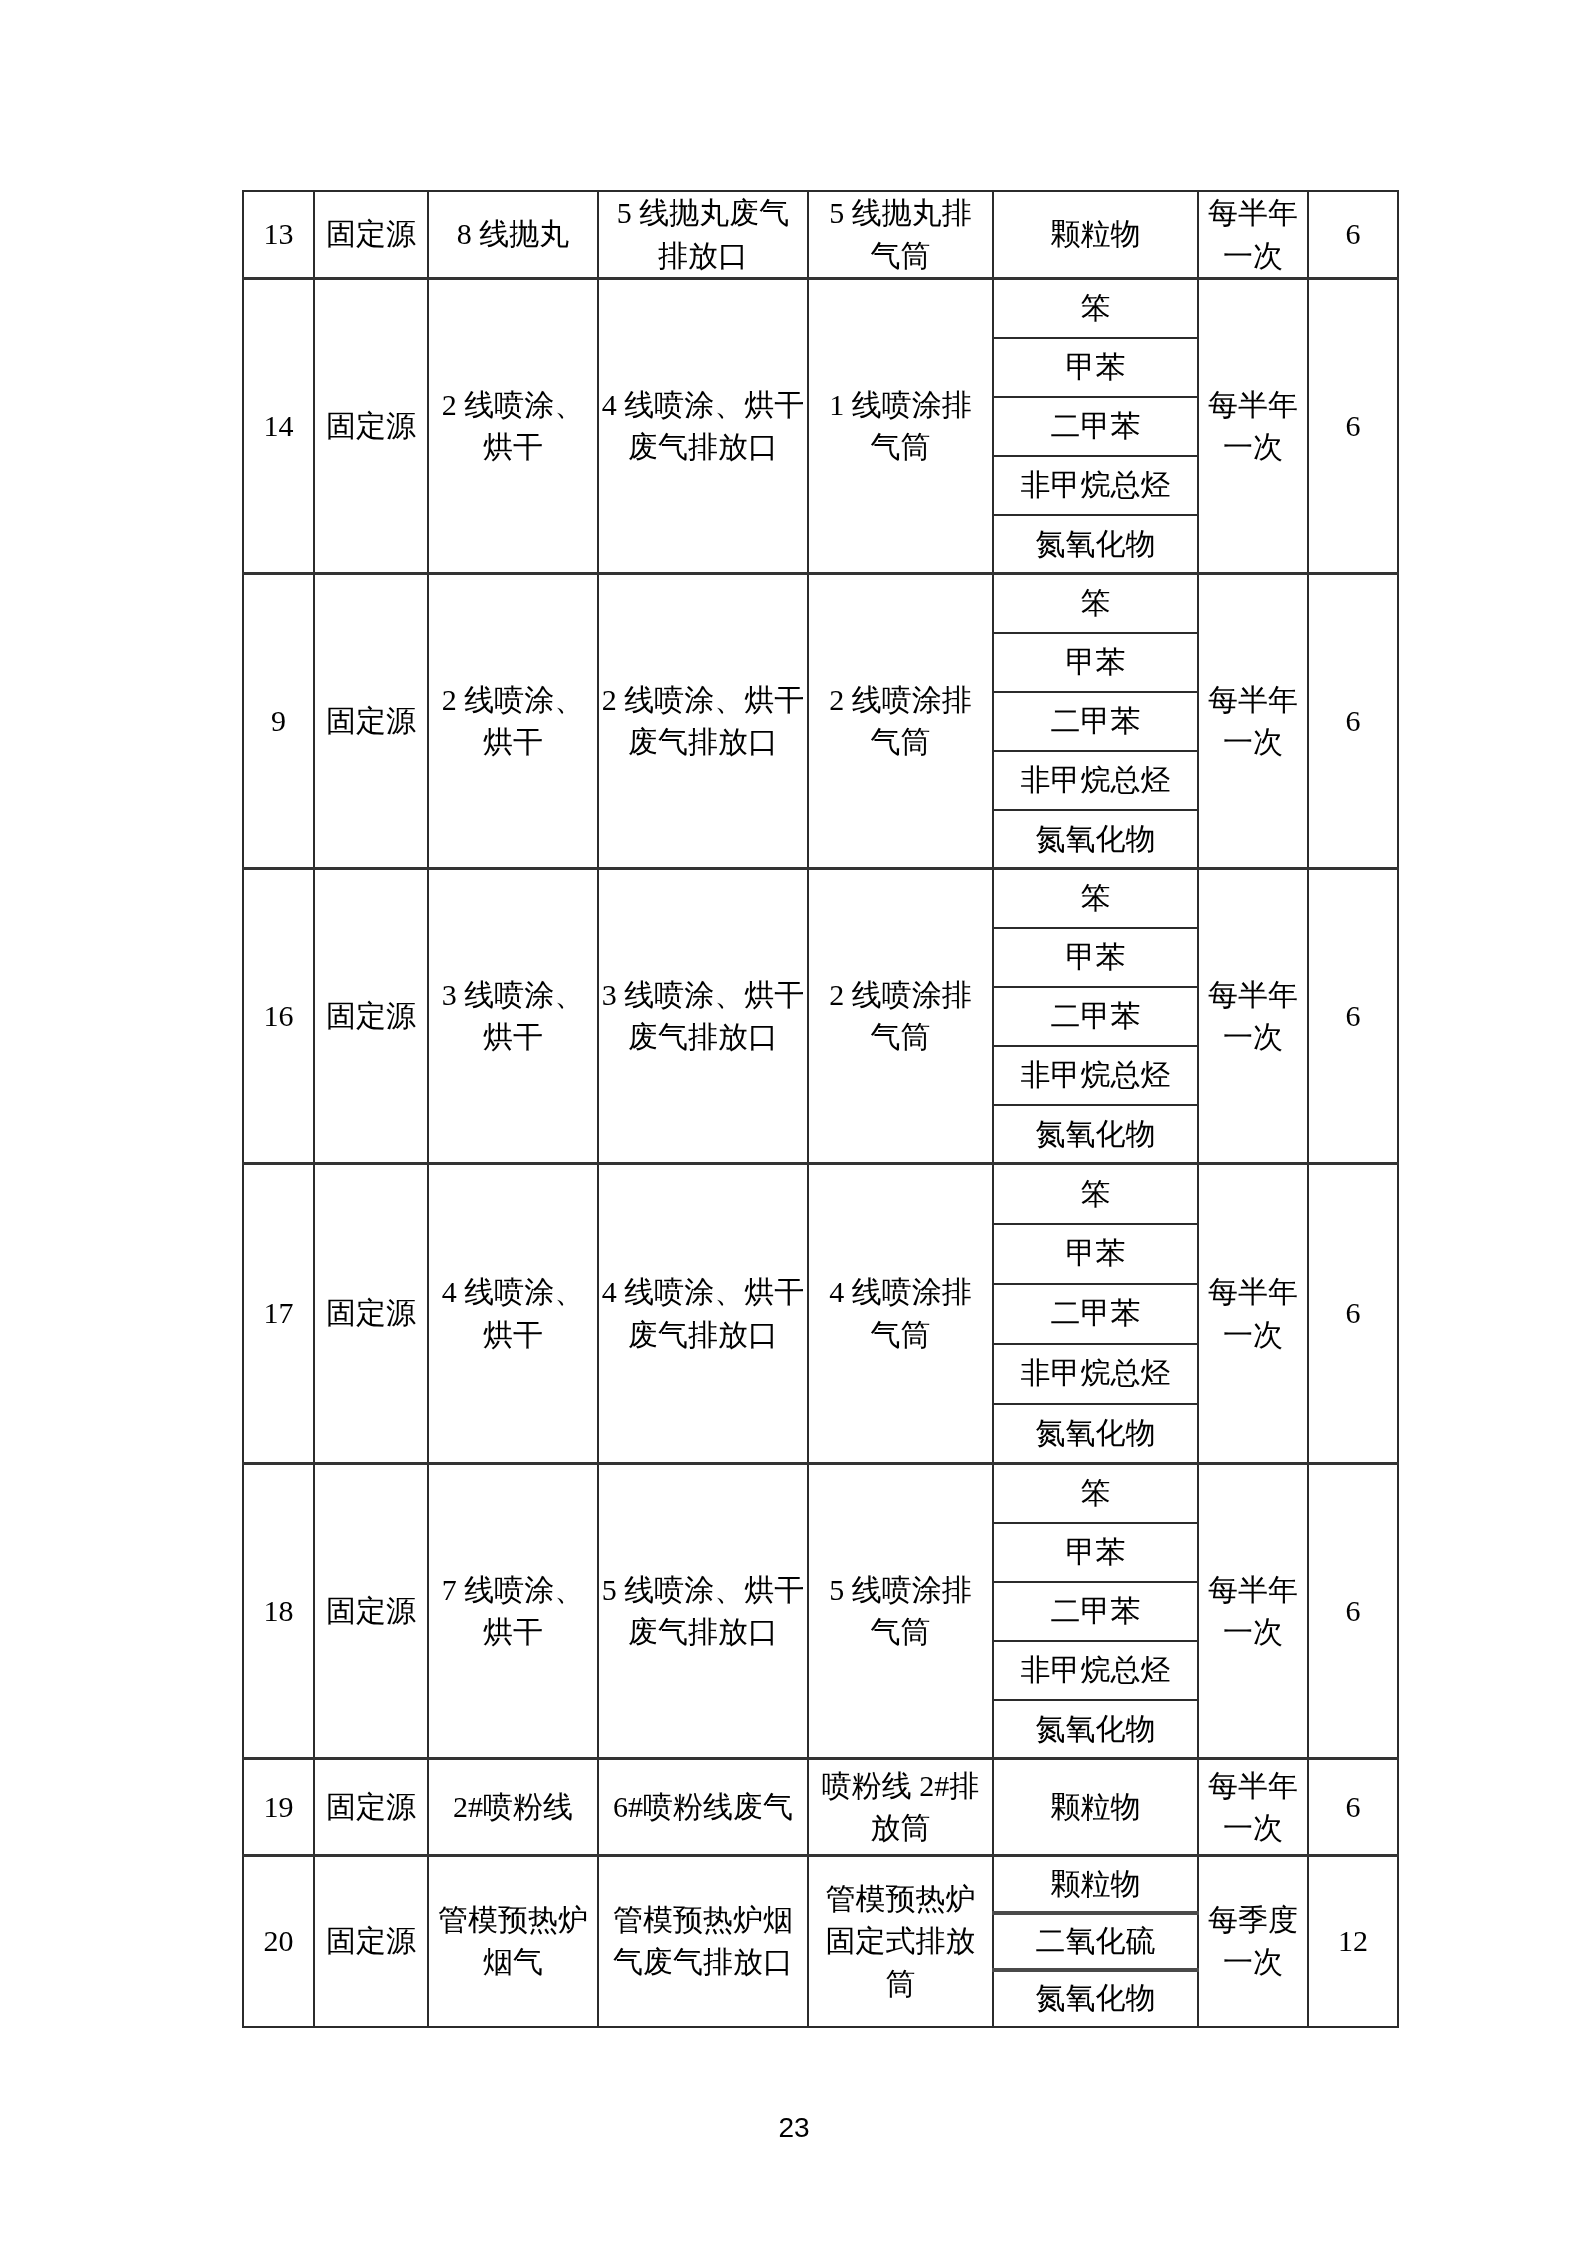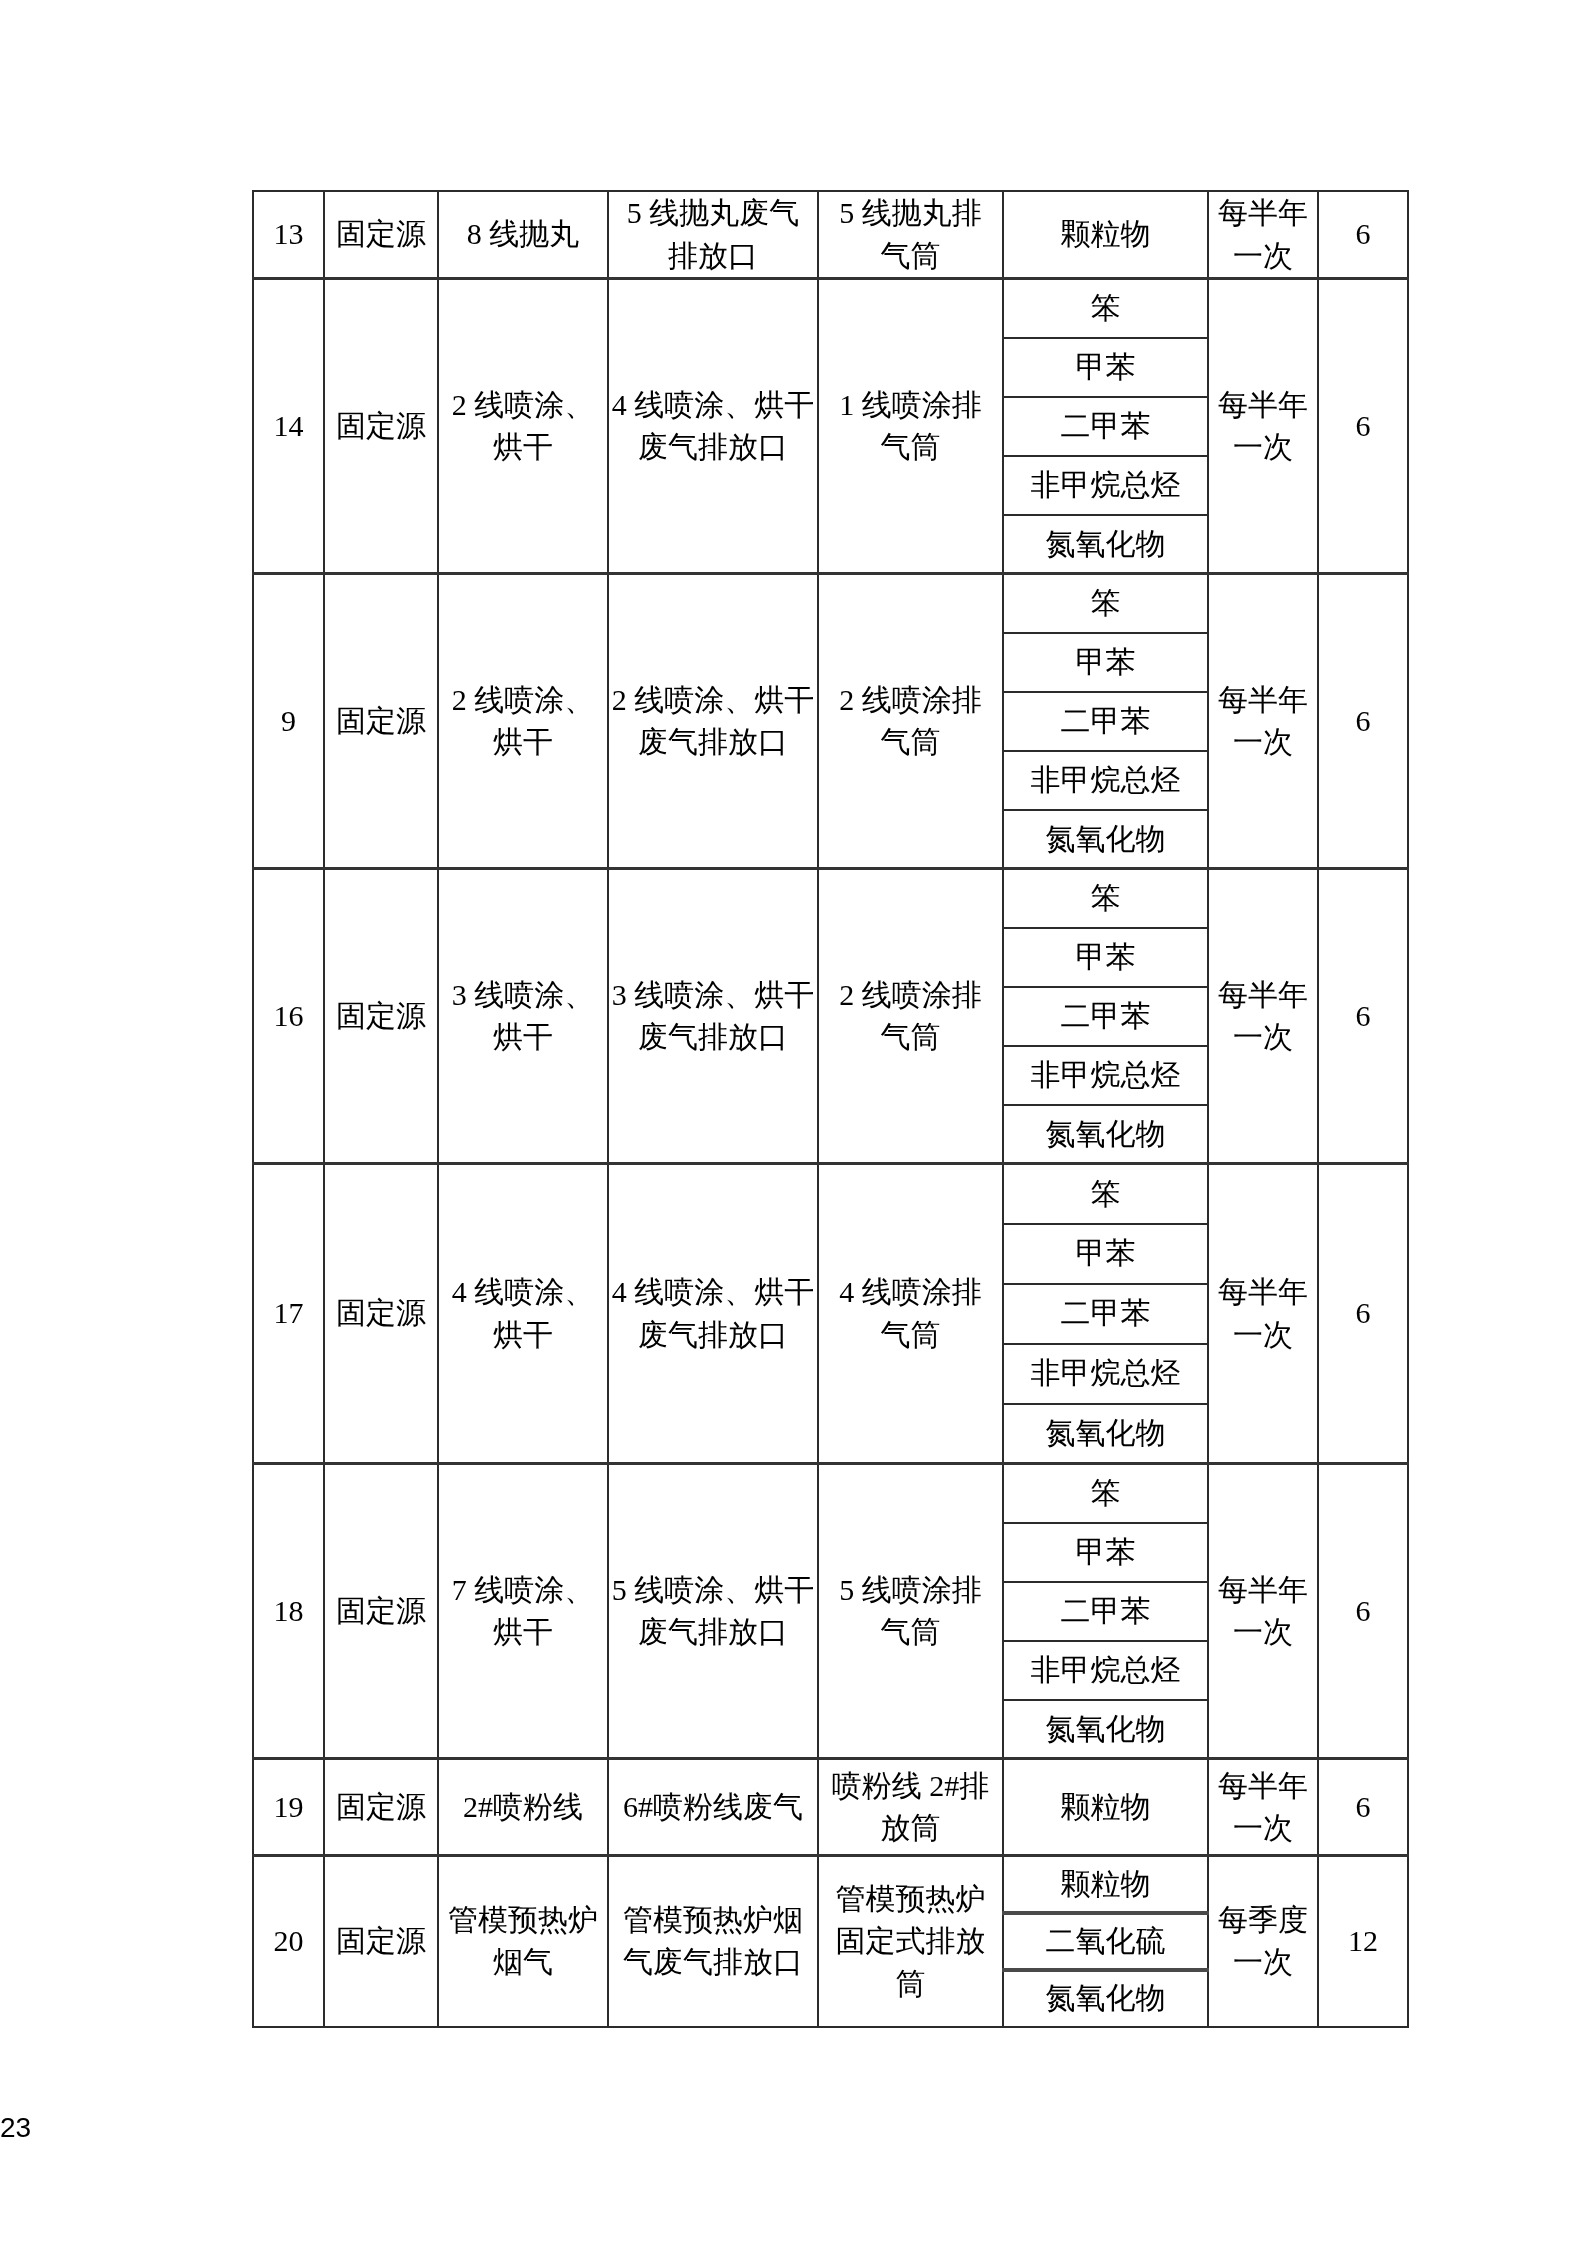--- a/index.html
+++ b/index.html
@@ -9,21 +9,21 @@
   }
   body {
     position: relative;
     width: 1588px;
     height: 2245px;
     font-family: "Liberation Serif", "DejaVu Serif", serif;
     color: #000000;
   }
   .doc-table {
     position: absolute;
-    left: 252px;
+    left: 242px;
     top: 190px;
     border-collapse: collapse;
     table-layout: fixed;
     width: 1155px;
     border-radius: 16px;
   }
   .doc-table td {
     border: 2px solid #2b2b2b;
     text-align: center;
     vertical-align: middle;
@@ -45,20 +45,21 @@
   
   .doc-table td.thick-bottom {
     border-bottom-width: 4px;
     border-bottom-color: #4a4a4a;
   }
   .page-footer {
     position: absolute;
     top: 2112px;
     left: 0;
     width: 100%;
+    text-align: center;
     font-family: "Liberation Sans", "DejaVu Sans", sans-serif;
     font-size: 28px;
     color: #000000;
   }
 </style>
 </head>
 <body>
 
 <table class="doc-table">
   <colgroup>

